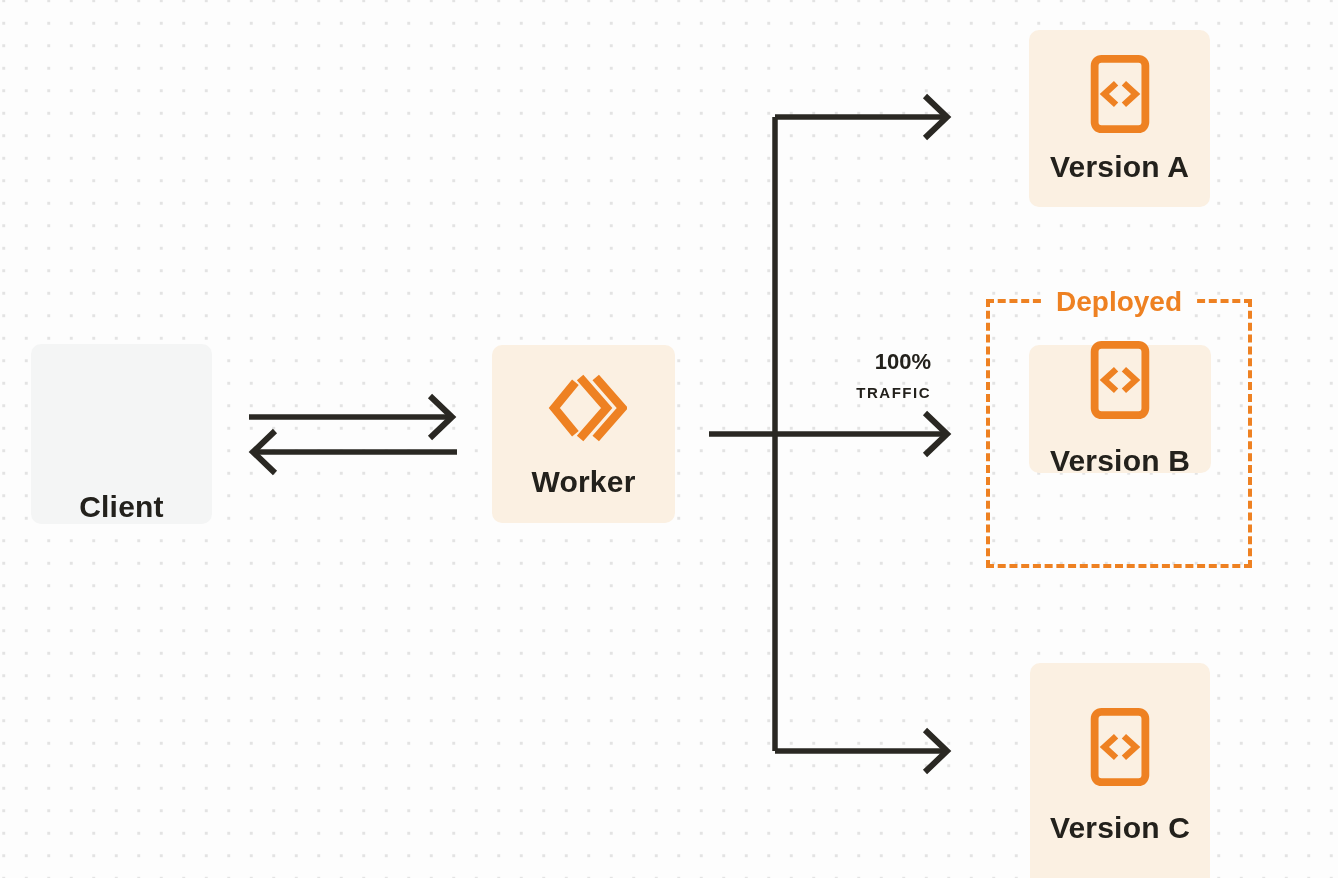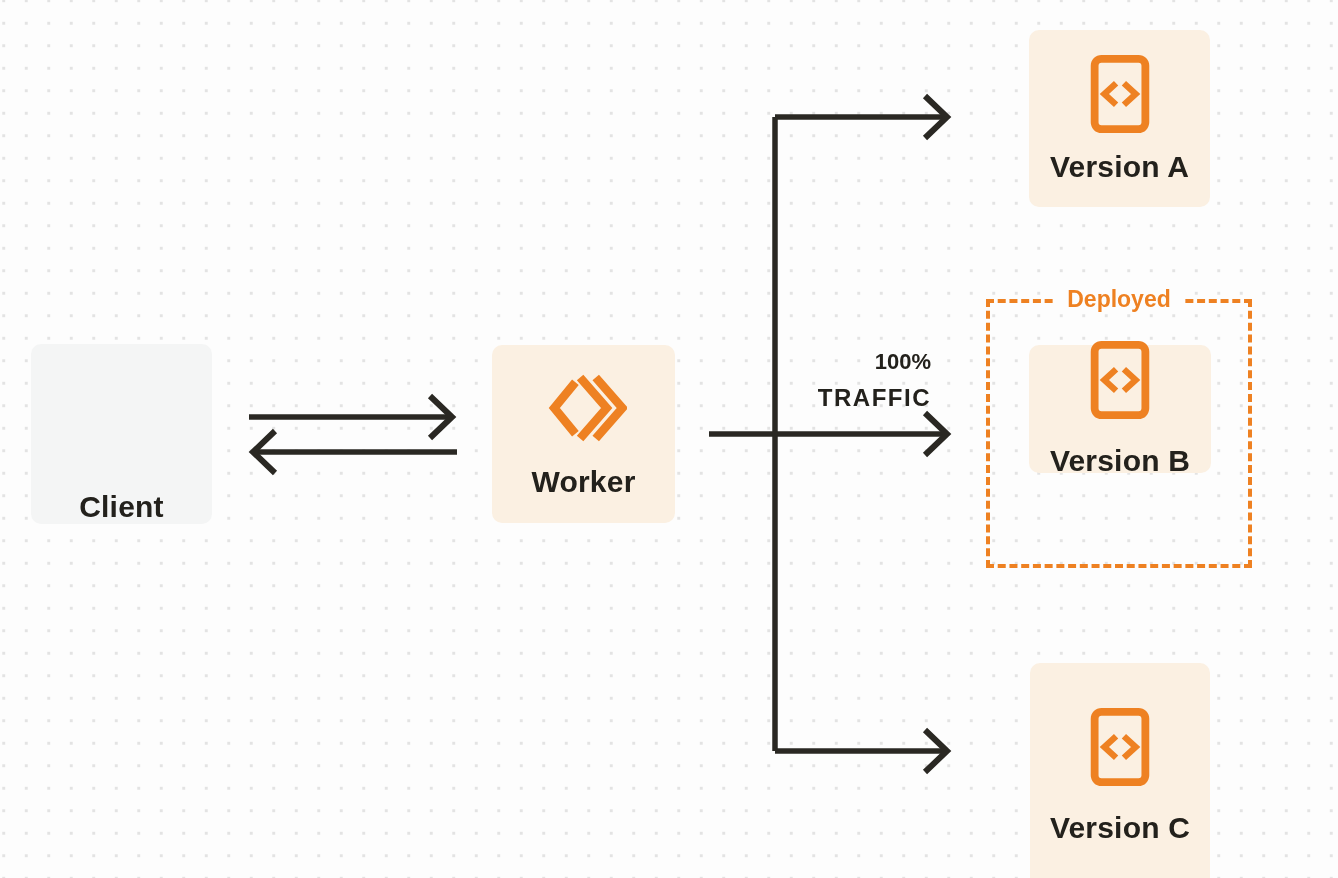--- a/index.html
+++ b/index.html
@@ -62,35 +62,35 @@
     box-sizing: border-box;
     border: 4px dashed #ee8122;
   }
   .deployed-label {
     position: absolute;
     top: -17px;
     left: 50%;
     transform: translateX(-50%);
     background: #fdfdfd;
     padding: 0 12px;
-    font-size: 23px;
+    font-size: 28px;
     font-weight: 700;
     color: #ee8122;
     white-space: nowrap;
     text-align: right;
   }
   .traffic-label {
     position: absolute;
     left: 781px; top: 349px; width: 150px;
     text-align: right;
     color: #23211c;
     font-weight: 700;
   }
   .traffic-line1 { font-size: 22px; }
-  .traffic-line2 { font-size: 24px; letter-spacing: 1.5px; margin-top: 9px; }
+  .traffic-line2 { font-size: 15px; letter-spacing: 1.5px; margin-top: 9px; }
 </style>
 </head>
 <body>
 
 <div class="canvas">
 
   <svg class="arrow-layer" viewBox="0 0 1338 878" fill="none" stroke="#2a2823" stroke-width="5.5">
 
     <path d="M249 417 H451"></path>
     <polyline stroke-width="6" points="430,396 452,417 430,438"></polyline>

